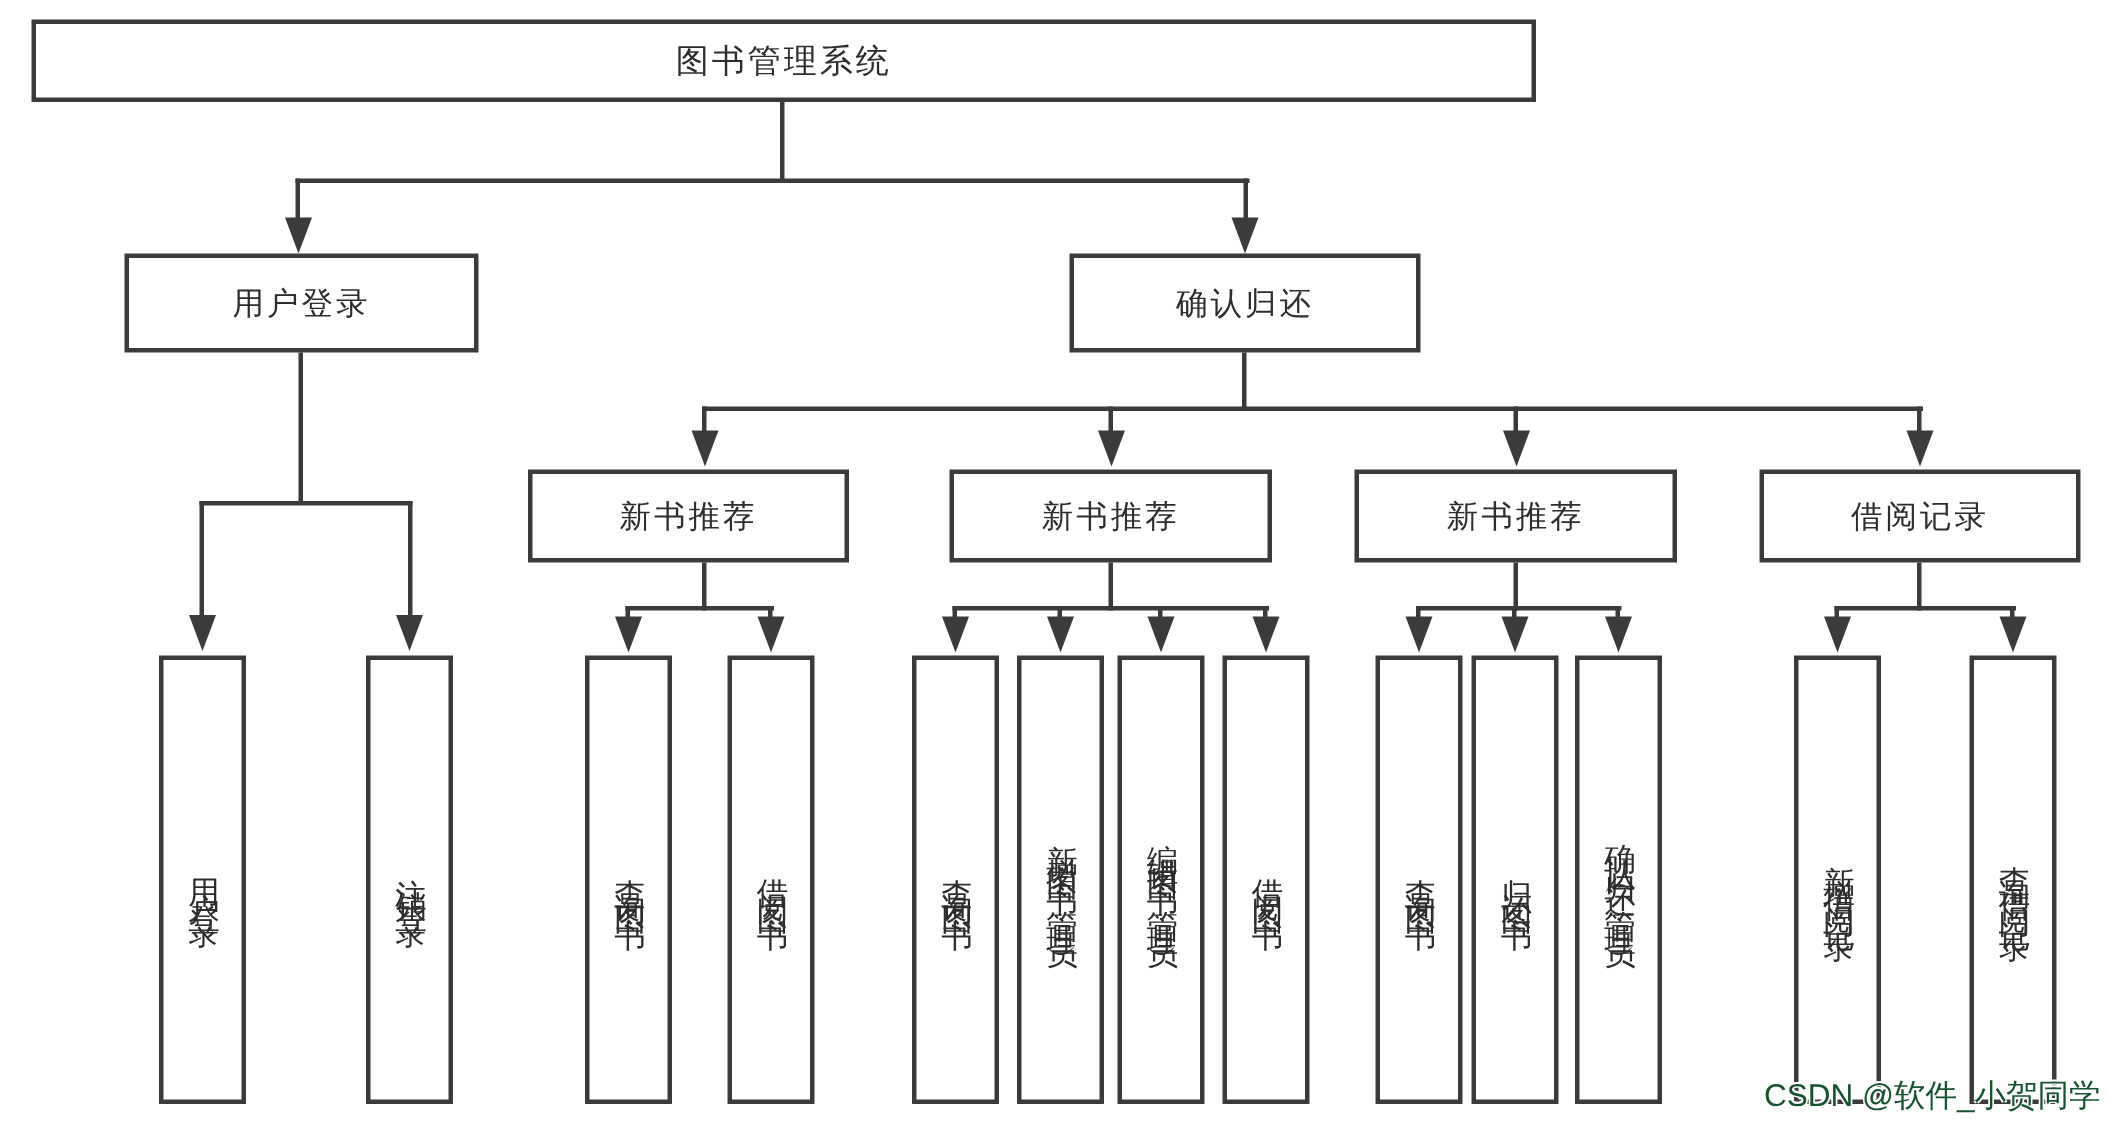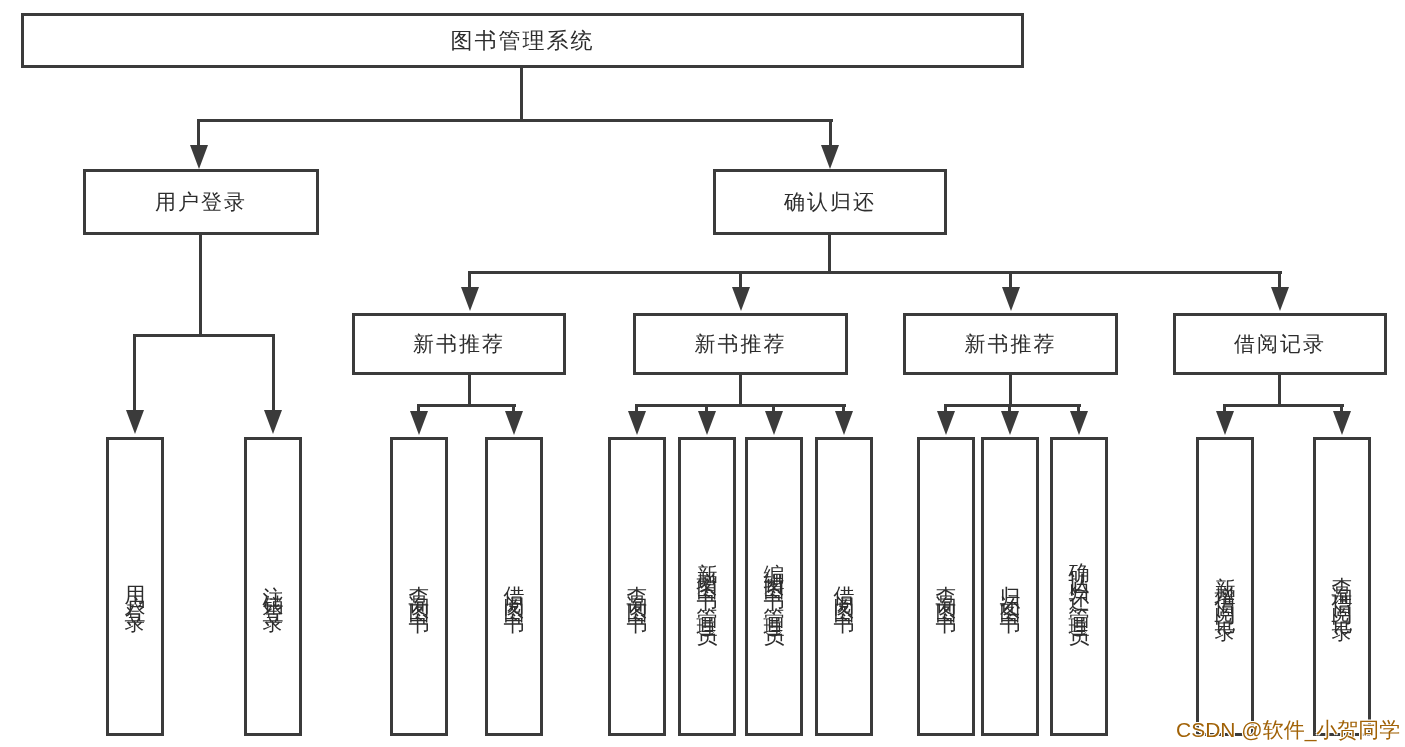--- a/index.html
+++ b/index.html
@@ -42,21 +42,21 @@
     position:absolute;
     width:0;height:0;
     border-left:9px solid transparent;
     border-right:9px solid transparent;
     border-top:24px solid #3b3b3b;
   }
   #watermark{
     position:absolute;
     left:1176px;top:716px;
     font-size:21px;
-    color:#a16207;
+    color:#14532d;
     text-shadow:1px 1px 0 #ffffff,-1px -1px 0 #ffffff,1px -1px 0 #ffffff,-1px 1px 0 #ffffff;
     white-space:nowrap;
     z-index:9;
   }
 </style>
 </head>
 <body>
 
 <div id="stage">
 

